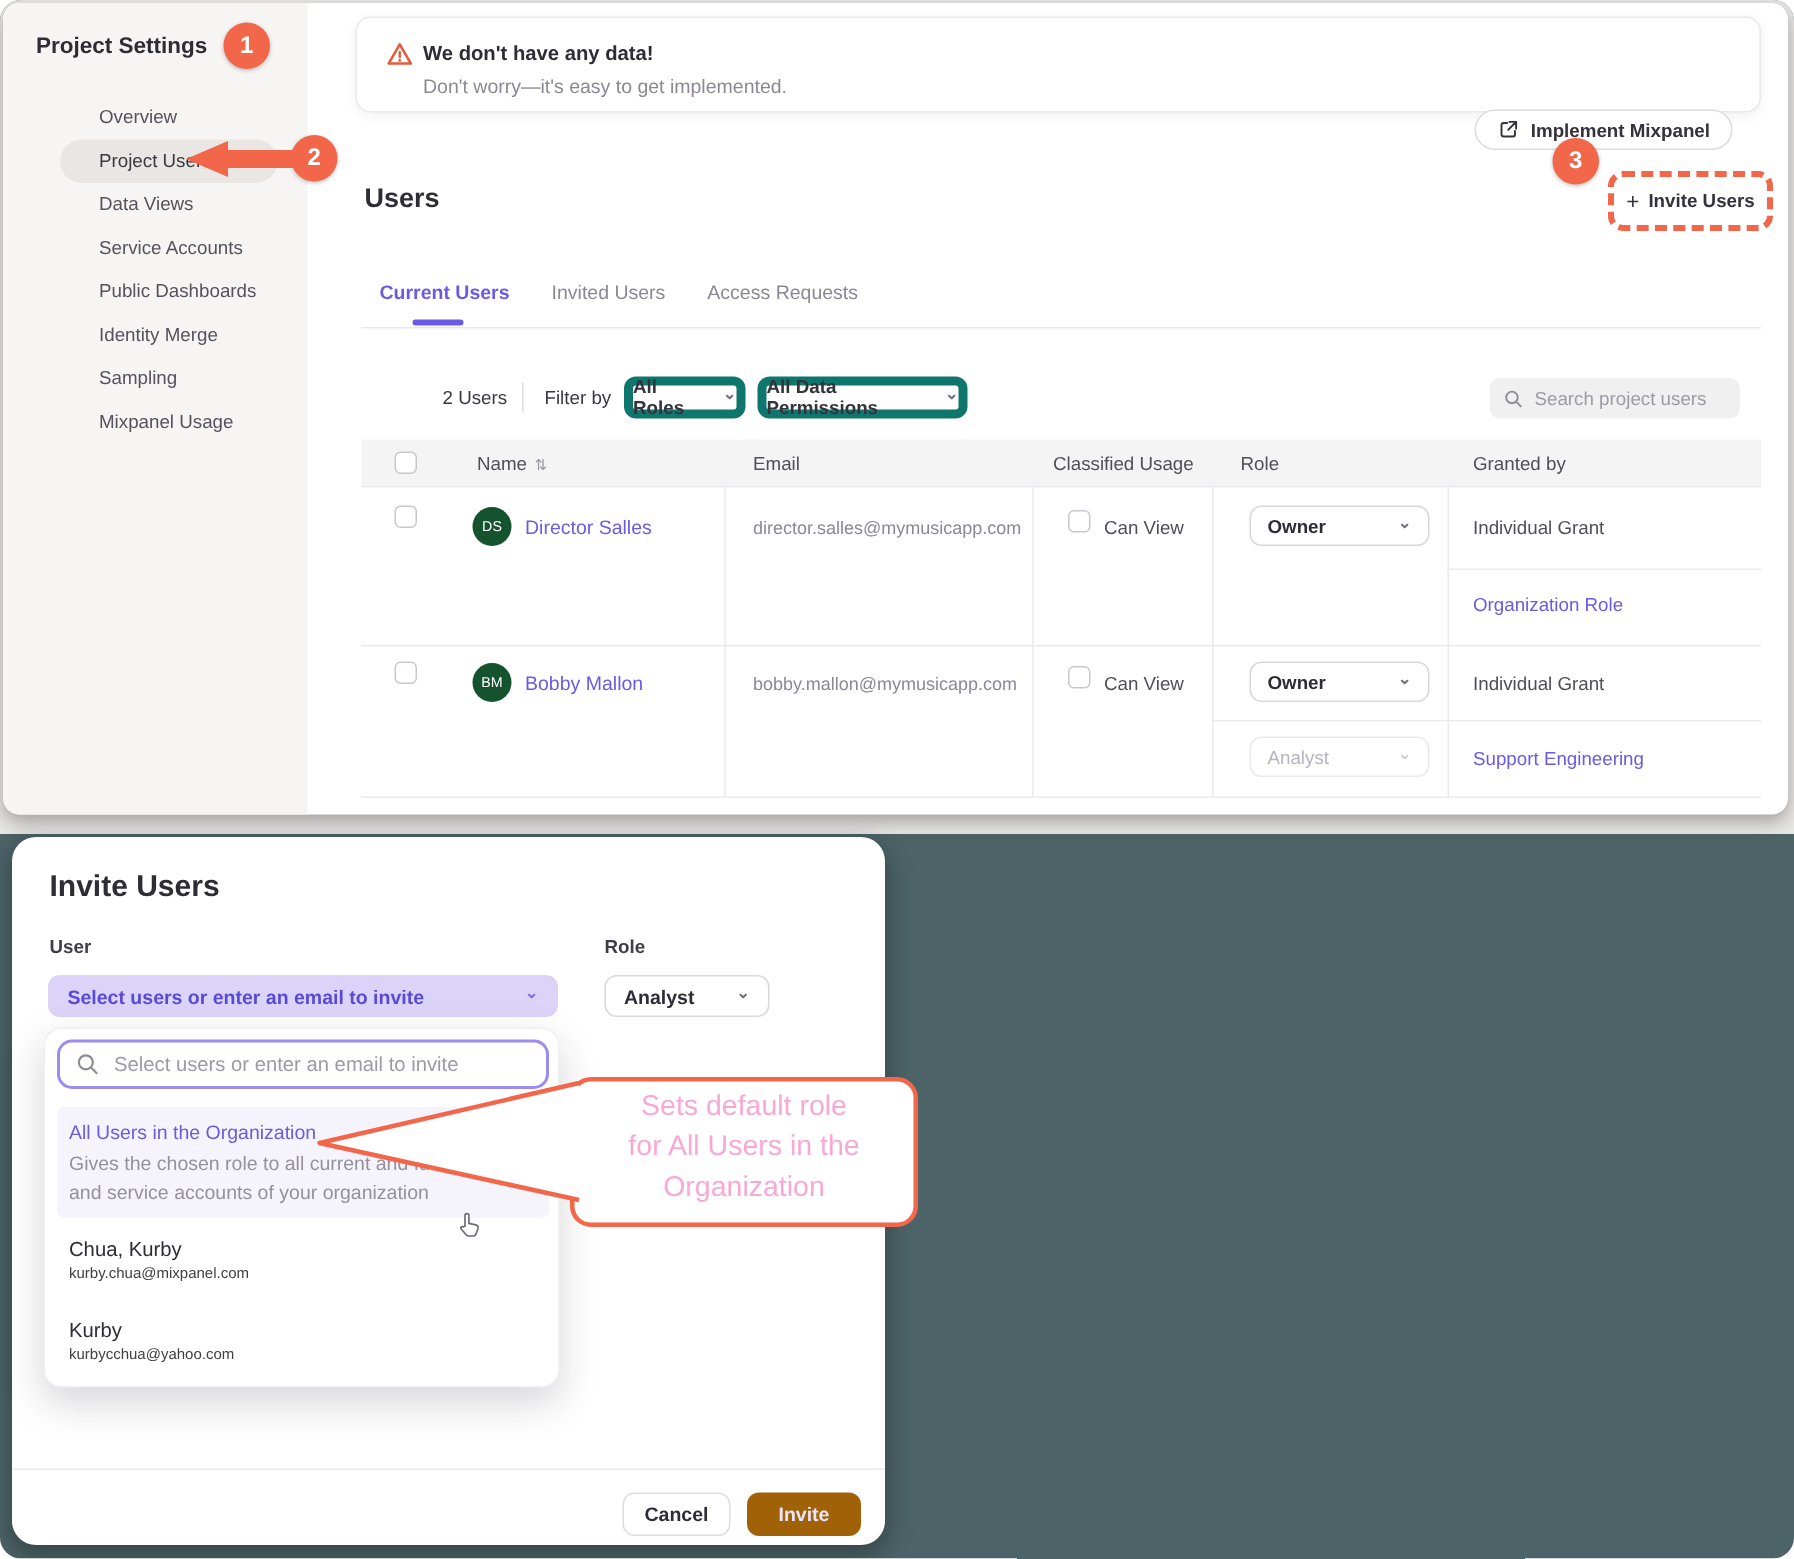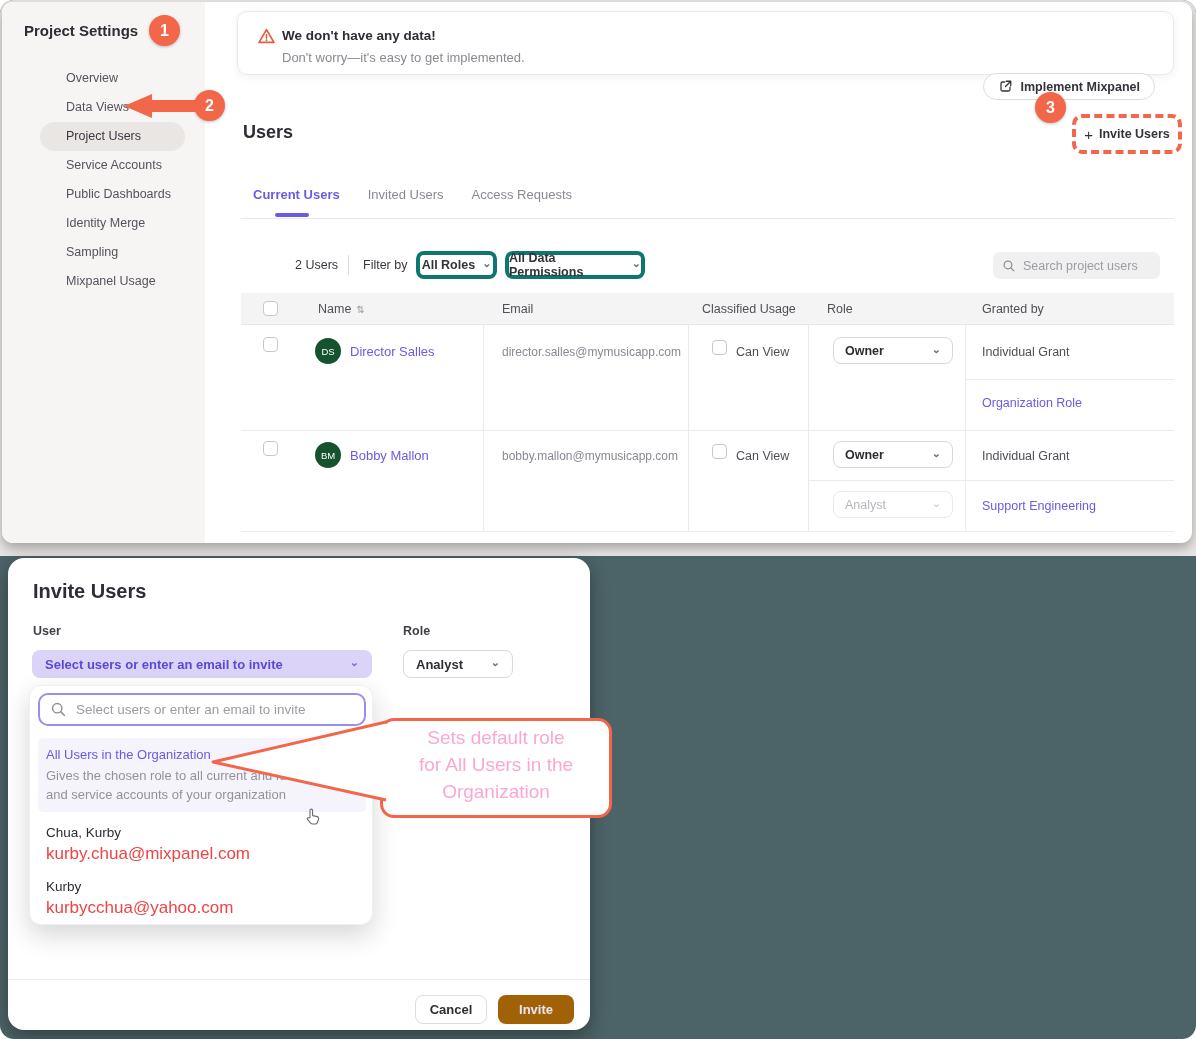--- a/index.html
+++ b/index.html
@@ -34,21 +34,21 @@
   .tabs { position:absolute; left:251px; top:185px; display:flex; gap:28px; font-size:13px; }
   .tab { color:#8b8893; cursor:pointer; }
   .tab.active { color:#6a5be2; font-weight:bold; }
   .tab-underline { position:absolute; left:273px; top:211px; width:34px; height:4px; border-radius:2px; background:#6a5be2; }
   .tabs-divider { position:absolute; left:239px; top:216px; width:933px; height:1px; background:#e8e7ea; }
 
   
   .fcount { position:absolute; left:293px; top:256px; font-size:12.5px; color:#3a3840; }
   .fsep { position:absolute; left:346px; top:253px; width:1px; height:20px; background:#dddce1; }
   .flabel { position:absolute; left:361px; top:256px; font-size:12.5px; color:#3a3840; }
-  .pill { position:absolute; top:249px; height:28px; border:4px solid #0f766e; border-radius:8px; background:#fff; display:flex; align-items:center; justify-content:center; gap:7px; font-size:12.5px; font-weight:bold; color:#34323a; cursor:pointer; }
+  .pill { position:absolute; top:249px; height:28px; border:6px solid #0f766e; border-radius:8px; background:#fff; display:flex; align-items:center; justify-content:center; gap:7px; font-size:12.5px; font-weight:bold; color:#34323a; cursor:pointer; }
   .chev { font-size:11px; color:#716e79; line-height:1; margin-top:-3px; }
   .search-box { position:absolute; left:991px; top:250px; width:167px; height:27px; background:#f1f0f1; border-radius:7px; display:flex; align-items:center; padding:0 9px; gap:7px; }
   .search-box input { border:none; outline:none; background:transparent; font-size:12.5px; color:#55525e; width:125px; font-family:inherit; }
   .search-box input::placeholder { color:#9d9aa4; }
 
   
   .thead { position:absolute; left:239px; top:291px; width:933px; height:32px; background:#f5f4f4; border-bottom:1px solid #e7e6ea; }
   .th { position:absolute; top:9px; font-size:12.5px; color:#514e58;text-align:right; }
   .cbx { position:absolute; width:15px; height:15px; border:1.5px solid #c9c7cd; border-radius:4px; background:#fff; cursor:pointer; }
   .sort { font-size:10px; color:#9a97a1; margin-left:5px; }
@@ -71,21 +71,21 @@
   .user-select .chev { color:#7a6ae0; }
   .role-select2 { position:absolute; left:395px; top:92px; width:110px; height:28px; background:#fff; border:1px solid #d8d7dc; border-radius:8px; display:flex; align-items:center; justify-content:space-between; padding:0 12px; font-size:13px; font-weight:bold; color:#2e2c34; cursor:pointer; }
   .dropdown { position:absolute; left:21px; top:127px; width:344px; height:240px; background:#fff; border:1px solid #f0eff2; border-radius:12px; box-shadow:0 10px 26px rgba(30,30,45,.18); }
   .dd-search { position:absolute; left:8px; top:7px; width:328px; height:33px; border:2px solid #9b8cf0; border-radius:10px; background:#fff; display:flex; align-items:center; padding:0 10px; gap:9px; }
   .dd-search input { border:none; outline:none; font-size:13.5px; color:#55525e; width:270px; font-family:inherit; background:transparent; }
   .dd-search input::placeholder { color:#9d9aa4; }
   .dd-option1 { position:absolute; left:8px; top:52px; width:328px; height:74px; background:#f5f3fc; border-radius:5px; cursor:pointer; }
   .dd-opt-name { position:absolute; left:8px; top:9px; font-size:13px; color:#6a5be2; }
   .dd-opt-desc { position:absolute; left:8px; top:28px; width:312px; font-size:13px; line-height:19px; color:#94919b; }
   .dd-user { position:absolute; left:16px; font-size:13.5px; color:#2e2c34; cursor:pointer; }
-  .dd-mail { position:absolute; left:16px; font-size:17px; color:#ef4444; }
+  .dd-mail { position:absolute; left:16px; font-size:10px; color:#404040; }
   .inv-footer-line { position:absolute; left:0; top:421px; width:582px; height:1px; background:#eceaed; }
   .btn-cancel { position:absolute; left:407px; top:437px; width:72px; height:29px; background:#fff; border:1px solid #dddce1; border-radius:8px; font-size:13px; font-weight:bold; color:#2e2c34; display:flex; align-items:center; justify-content:center; cursor:pointer; }
   .btn-invite { position:absolute; left:490px; top:437px; width:76px; height:29px; background:#a16207; border-radius:8px; font-size:13px; font-weight:bold; color:#e9e4fc; display:flex; align-items:center; justify-content:center; cursor:pointer; }
 
   
   .callout { position:absolute; left:380px; top:718px; width:232px; height:100px; background:#fff; border:3px solid #f2664a; border-radius:14px; z-index:40; }
   .callout-text { position:absolute; left:380px; top:724px; width:232px; text-align:center; font-size:19px; line-height:27px; color:#f9a8d4; white-space:pre-line; z-index:42; }
   .callout-tail { position:absolute; left:200px; top:700px; z-index:41; }
   .cursor-hand { position:absolute; left:305px; top:808px; z-index:43; }
 </style>
@@ -94,22 +94,22 @@
 
 <div class="canvas">
   <div class="top-strip"></div>
 
   <div class="main-card">
 
     <div class="sidebar">
       <div class="sb-title">Project Settings</div>
       <div class="sb-nav">
         <div class="sb-item">Overview</div>
+        <div class="sb-item active">Project Users</div>
         <div class="sb-item">Data Views</div>
-        <div class="sb-item active">Project Users</div>
         <div class="sb-item">Service Accounts</div>
         <div class="sb-item">Public Dashboards</div>
         <div class="sb-item">Identity Merge</div>
         <div class="sb-item">Sampling</div>
         <div class="sb-item">Mixpanel Usage</div>
       </div>
     </div>
 
     <div class="badge" style="left:147px; top:13px;">1</div>
     <div class="badge" style="left:192px; top:88px;">2</div>

